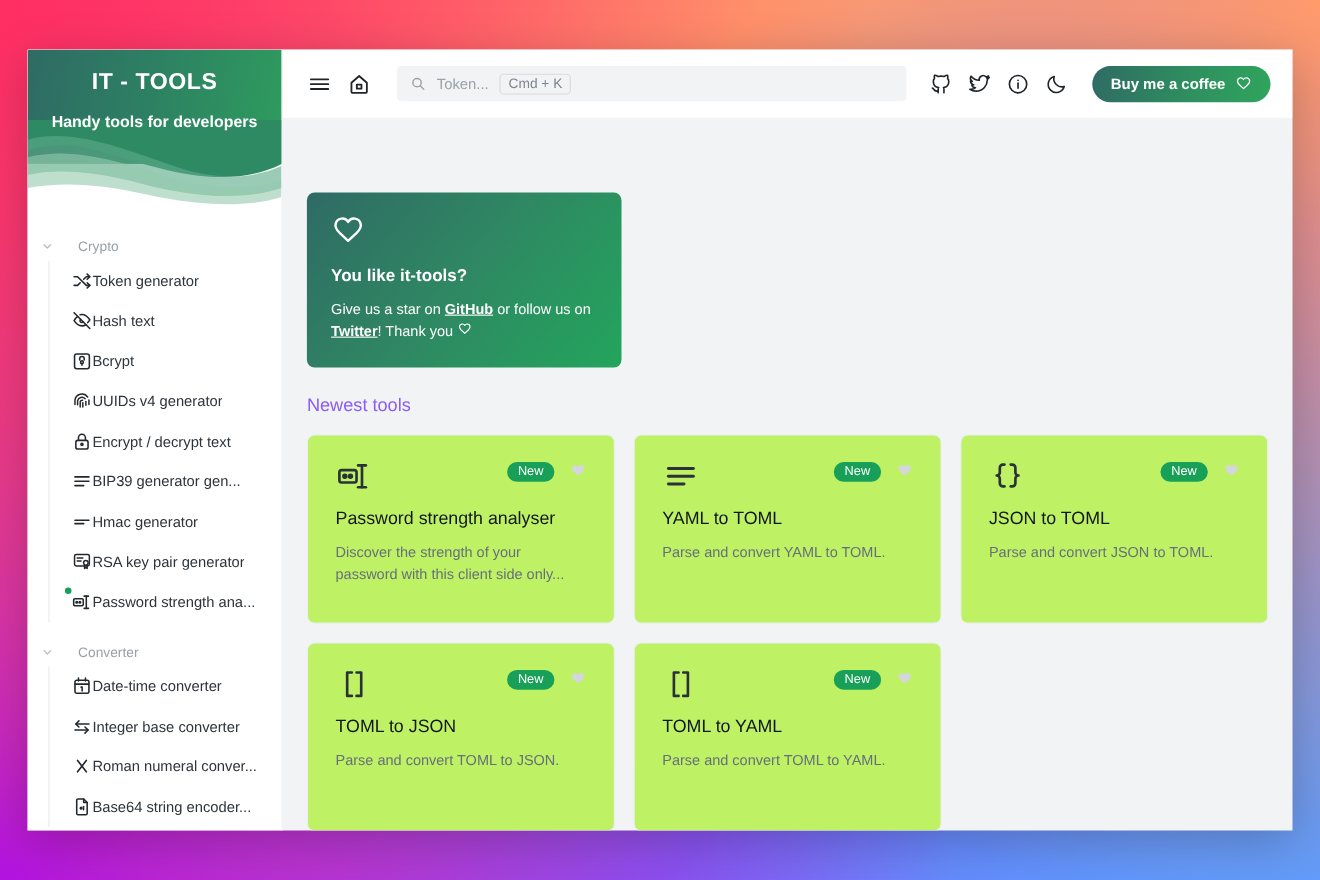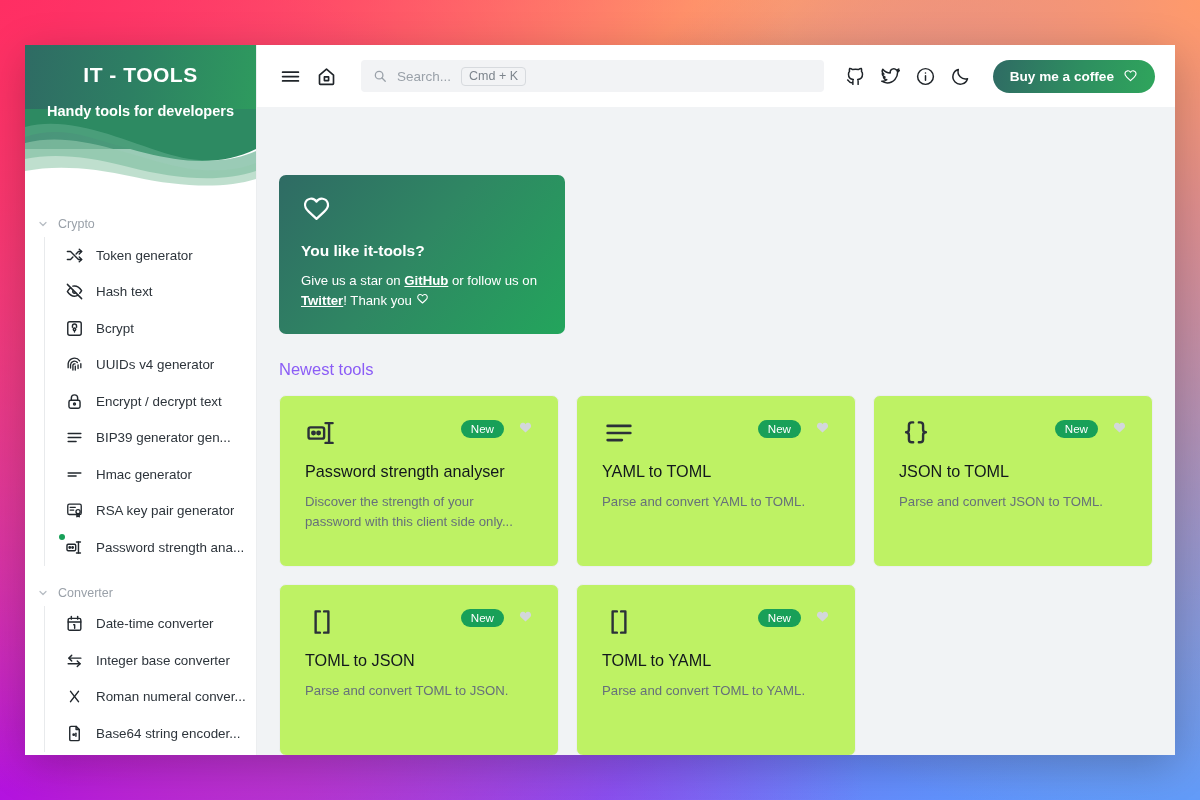--- a/index.html
+++ b/index.html
@@ -51,27 +51,27 @@
     font-size: 21px; font-weight: bold; letter-spacing: .5px;
   }
   .brand-sub {
     position: absolute; top: 58px; left: 0; right: 0;
     text-align: center; color: #fff;
     font-size: 14.5px; font-weight: bold;
   }
 
   .side-scroll { flex: 1; overflow: hidden; padding-top: 18px; }
   .group-head {
-    display: flex; align-items: center; gap: 9px;
+    display: flex; align-items: center; gap: 22px;
     padding: 6px 0 6px 12px; color: #9aa1a9; font-size: 12.5px;
   }
   .group-head .chev { width: 12px; height: 12px; flex: 0 0 12px; color:#b6bcc3; }
   .group-items { border-left: 1px solid #e8eaec; margin-left: 19px; }
   .nav-item {
-    display: flex; align-items: center; gap: 12px;
+    display: flex; align-items: center; 
     height: 36.5px; padding-left: 20px; cursor: pointer;
     position: relative;
   }
   .nav-item .nico { width: 19px; height: 19px; flex: 0 0 19px; color: #22282e; position: relative; }
   .nav-item .nlabel {
     font-size: 13.4px; color: #2d343b; white-space: nowrap;
     overflow: hidden; text-overflow: ellipsis; max-width: 150px;
   }
   .newdot {
     position: absolute; left: 14px; top: 5px;
@@ -358,21 +358,21 @@
             <path d="M4 10.5L12 3.5l8 7V20a1 1 0 01-1 1H5a1 1 0 01-1-1z"></path>
             <rect x="9.6" y="12.5" width="4.8" height="4.2"></rect>
           </svg>
       </div>
 
       <div class="searchbar">
         <svg class="sico" viewBox="0 0 24 24" fill="none" stroke="currentColor" stroke-width="2.2" stroke-linecap="round">
             <circle cx="10.5" cy="10.5" r="6.5"></circle>
             <line x1="15.5" y1="15.5" x2="21" y2="21"></line>
           </svg>
-        <span class="ph">Search...</span>
+        <span class="ph">Token...</span>
         <span class="kbd">Cmd + K</span>
       </div>
 
       <div class="nav-icons">
         <div class="icon-btn">
           <svg width="21" height="21" viewBox="0 0 24 24" fill="none" stroke="currentColor" stroke-width="1.7" stroke-linecap="round" stroke-linejoin="round">
               <path d="M9 19c-4.3 1.4-4.3-2.5-6-3m12 5v-3.5c0-1 .1-1.4-.5-2 2.8-.3 5.5-1.4 5.5-6A4.6 4.6 0 0018.8 6a4.3 4.3 0 00-.1-3.2s-1.1-.3-3.5 1.3a12 12 0 00-6.4 0C6.4 2.5 5.3 2.8 5.3 2.8A4.3 4.3 0 005.2 6a4.6 4.6 0 00-1.2 3.5c0 4.6 2.7 5.7 5.5 6-.6.6-.6 1.2-.5 2V21"></path>
             </svg>
         </div>
         <div class="icon-btn">

